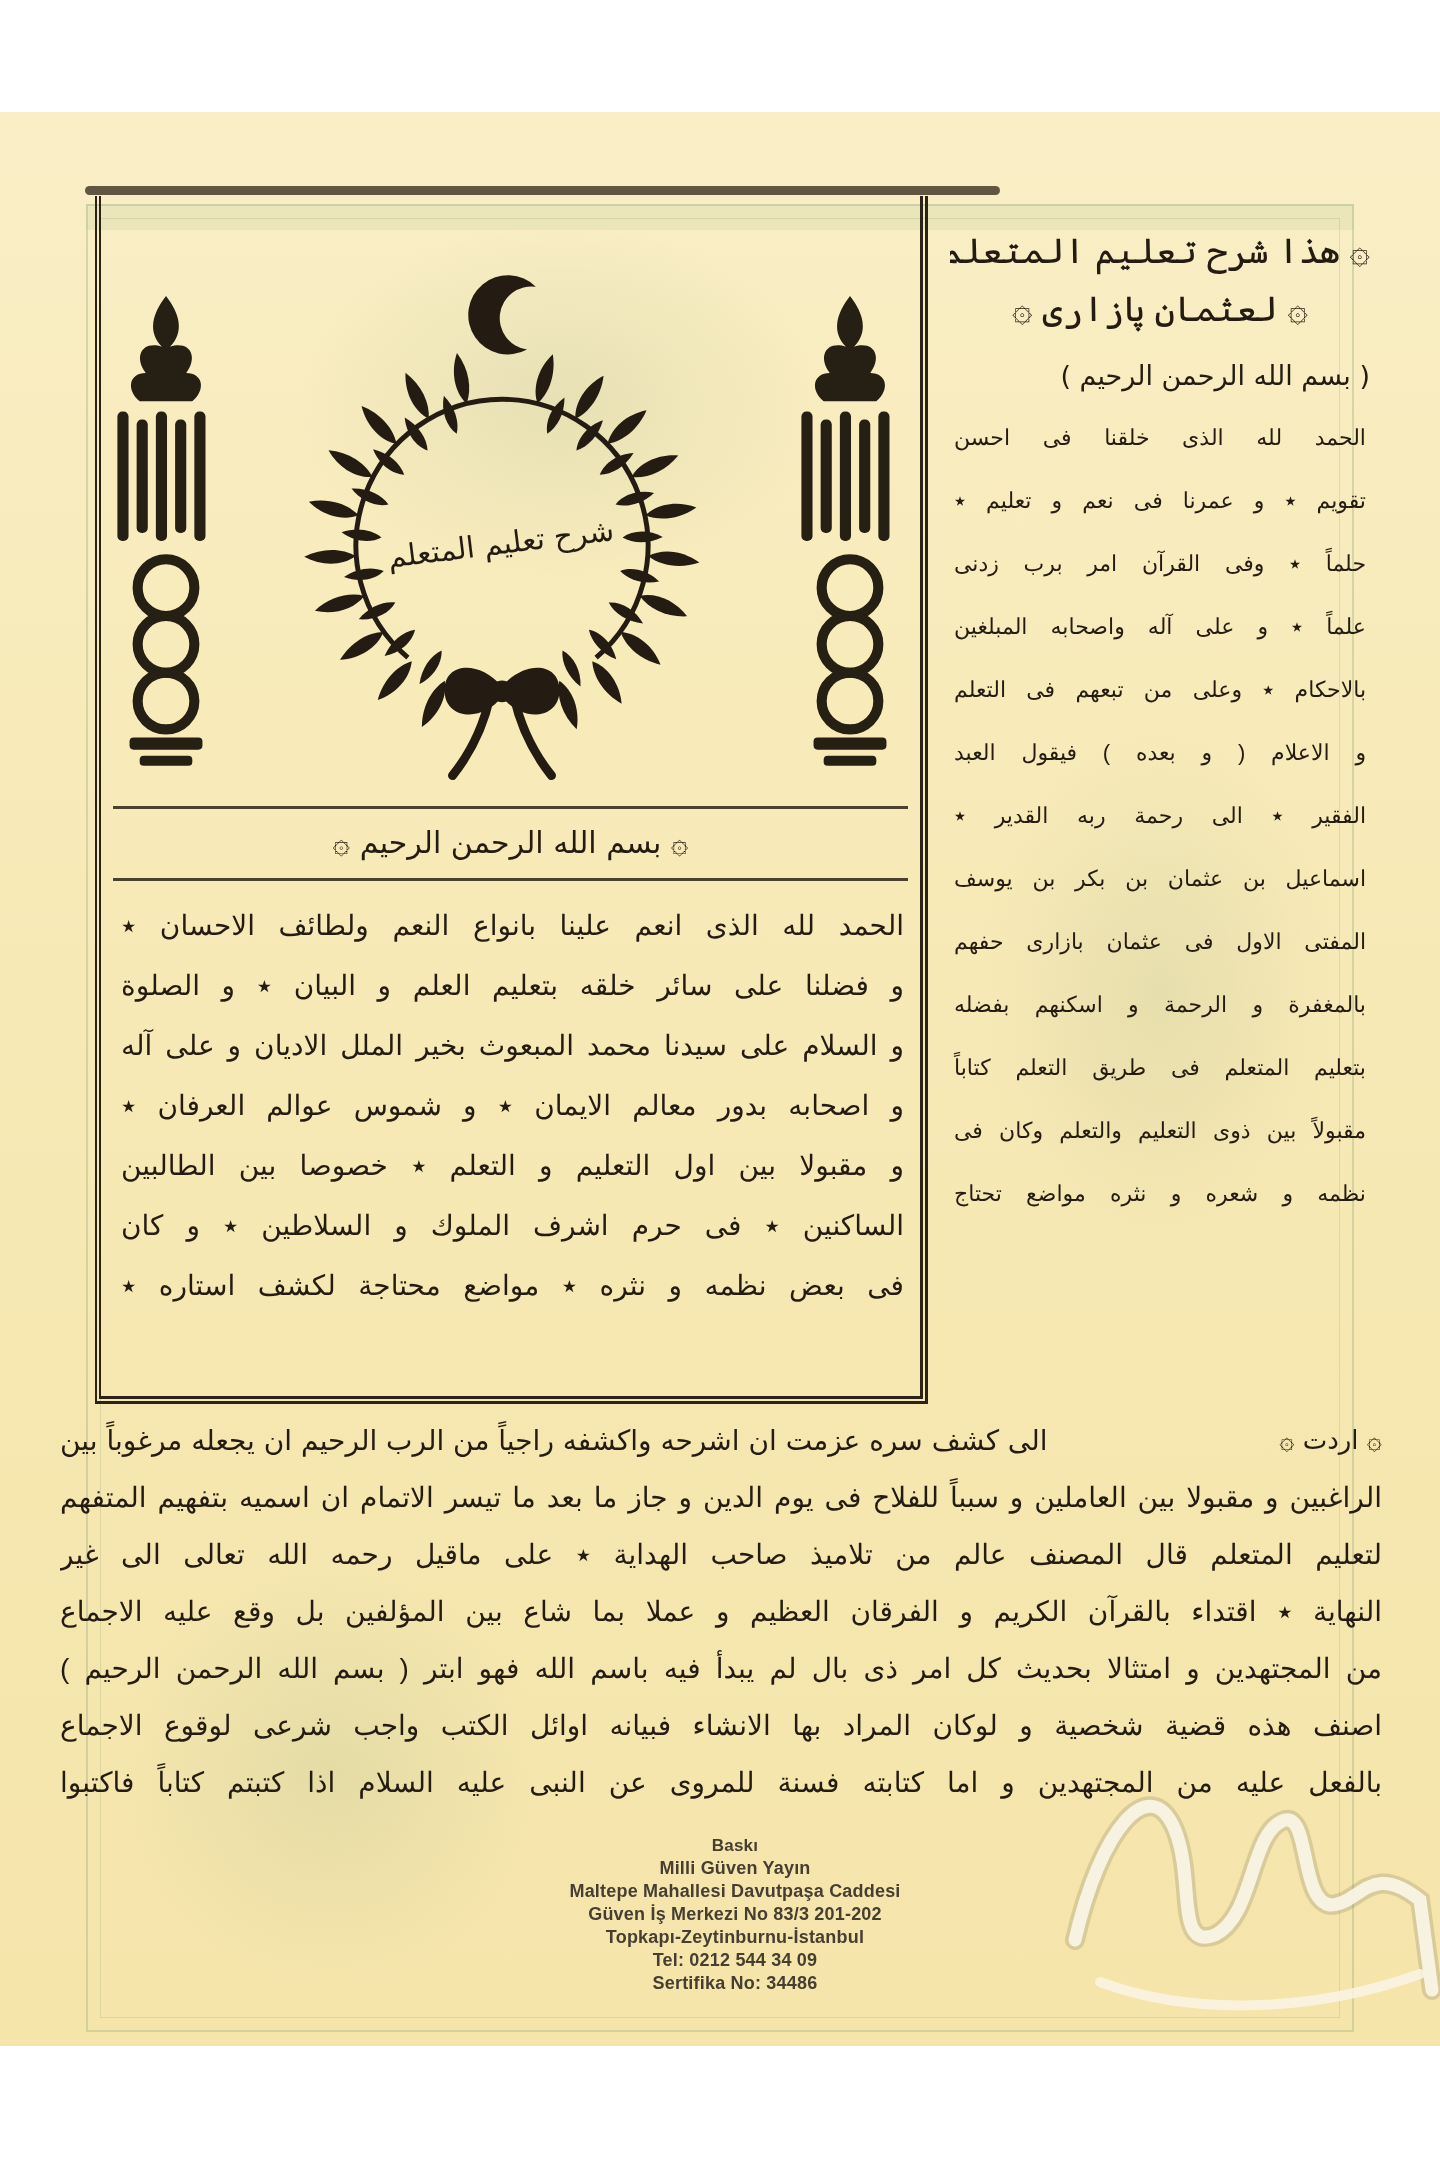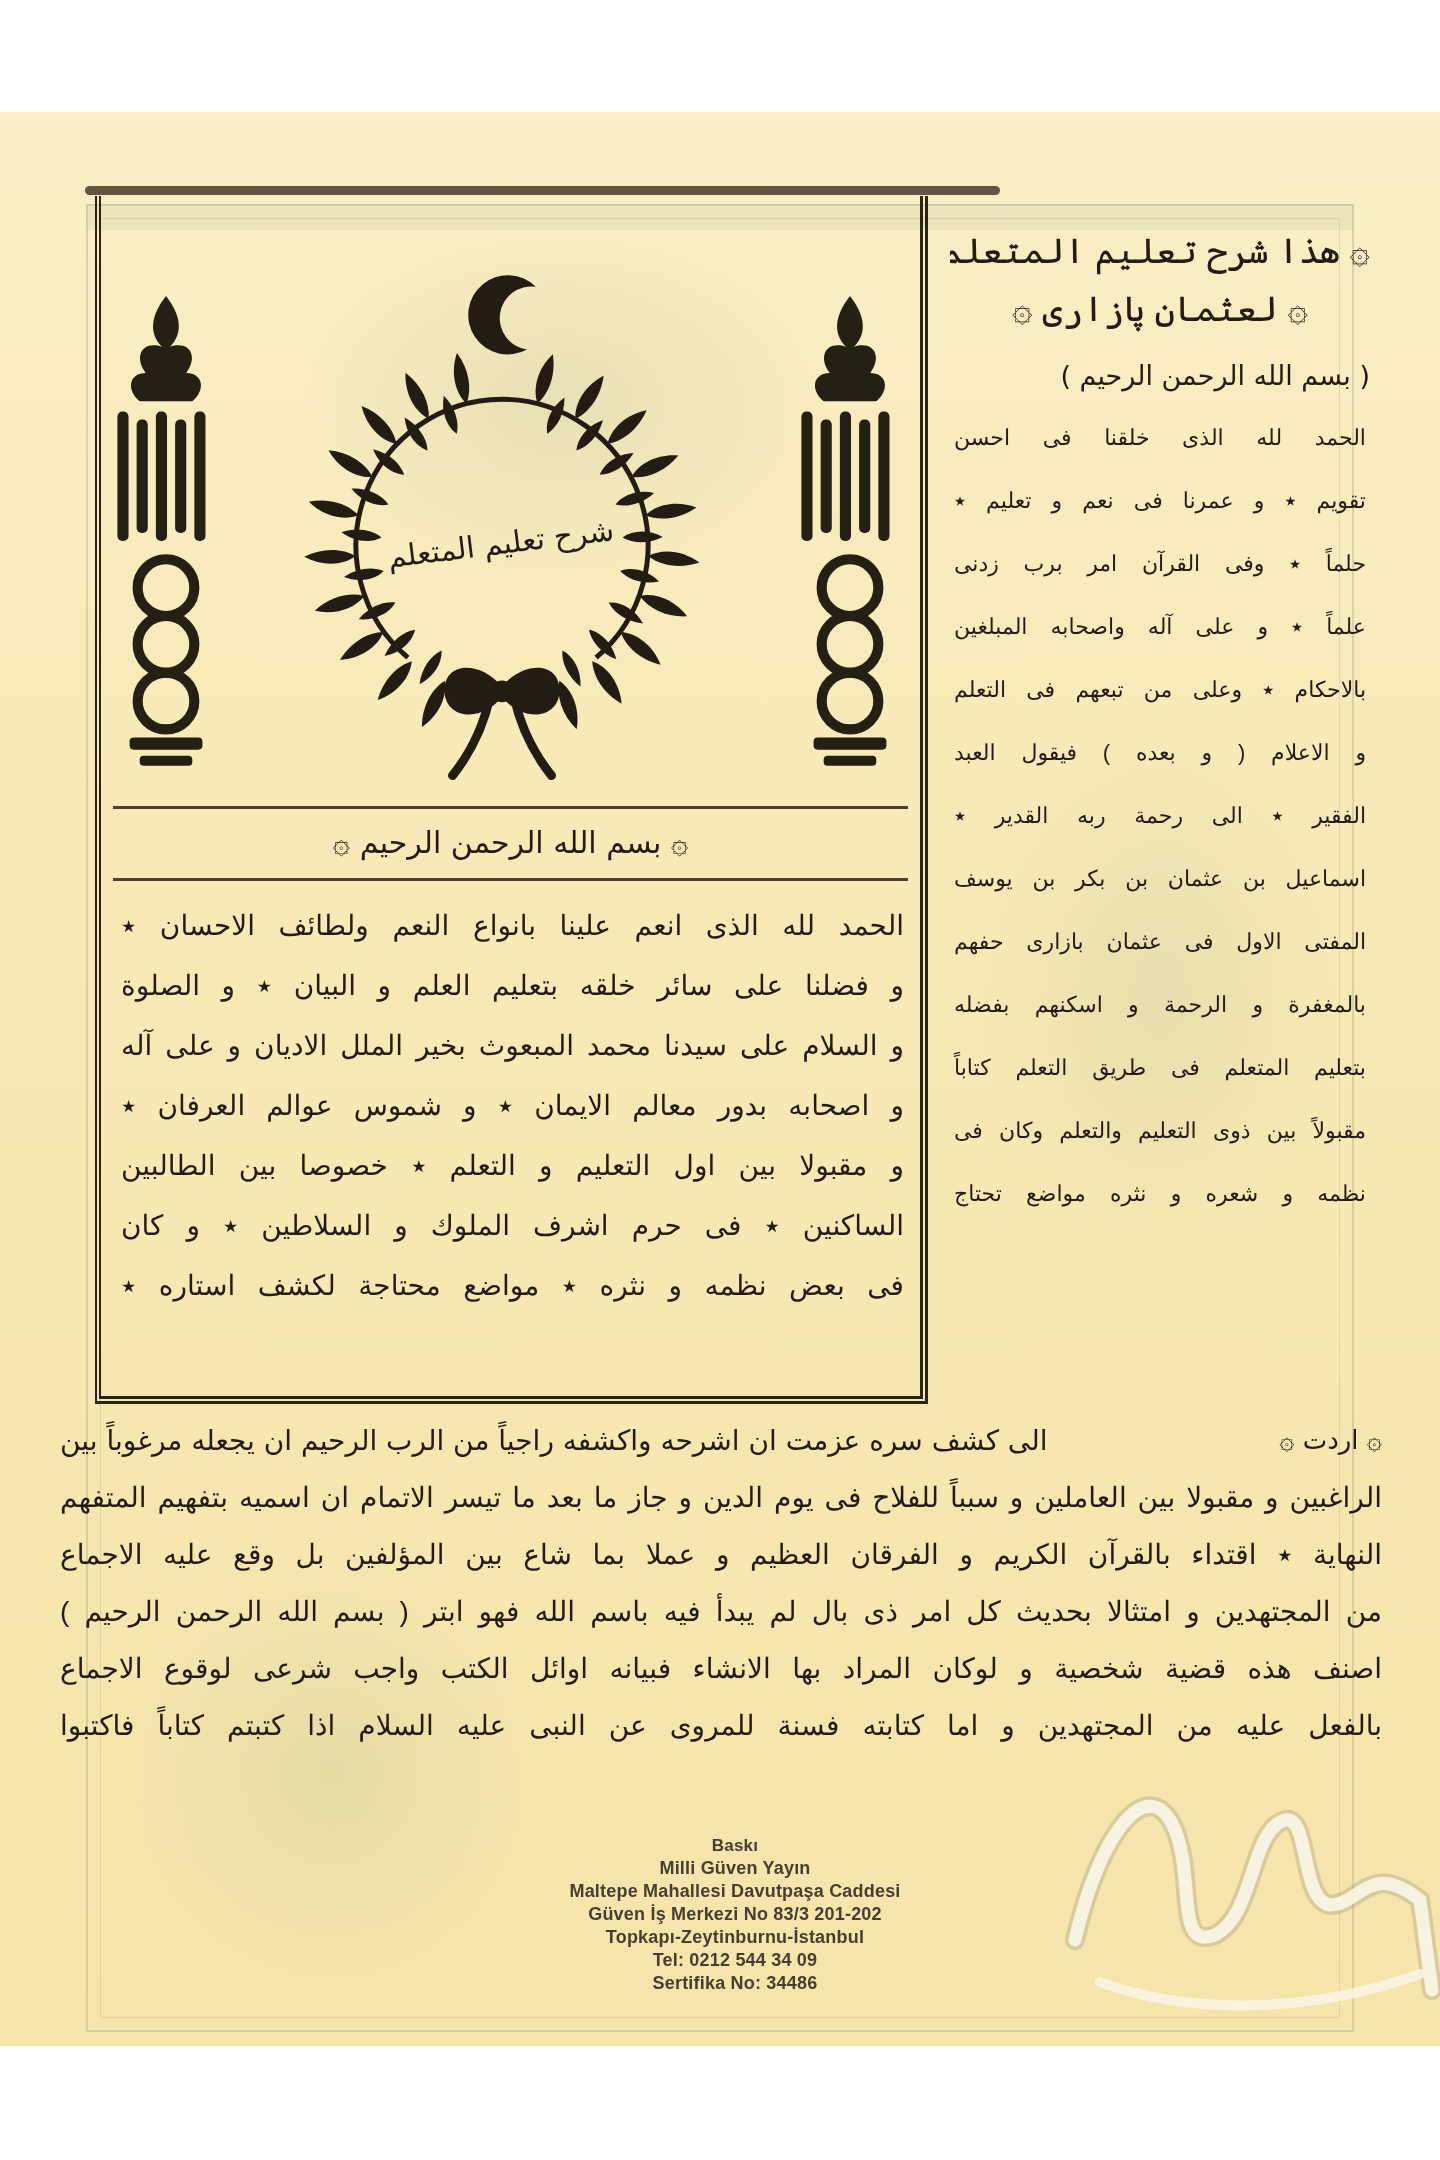--- a/index.html
+++ b/index.html
@@ -204,20 +204,21 @@
       <div class="aline">نظمه و شعره و نثره مواضع تحتاج</div>
     </div>
   </div>
 
   <div class="bottom-par">
     <div class="bp-first">
       <span class="catch">۞ اردت ۞</span>
       <span class="main">الى كشف سره عزمت ان اشرحه واكشفه راجياً من الرب الرحيم ان يجعله مرغوباً بين</span>
     </div>
     <div class="aline">الراغبين و مقبولا بين العاملين و سبباً للفلاح فى يوم الدين و جاز ما بعد ما تيسر الاتمام ان اسميه بتفهيم المتفهم</div>
+    <div class="aline">لتعليم المتعلم قال المصنف عالم من تلاميذ صاحب الهداية ٭ على ماقيل رحمه الله تعالى الى غير</div>
     <div class="aline">النهاية ٭ اقتداء بالقرآن الكريم و الفرقان العظيم و عملا بما شاع بين المؤلفين بل وقع عليه الاجماع</div>
     <div class="aline">من المجتهدين و امتثالا بحديث كل امر ذى بال لم يبدأ فيه باسم الله فهو ابتر ( بسم الله الرحمن الرحيم )</div>
     <div class="aline">اصنف هذه قضية شخصية و لوكان المراد بها الانشاء فبيانه اوائل الكتب واجب شرعى لوقوع الاجماع</div>
     <div class="aline">بالفعل عليه من المجتهدين و اما كتابته فسنة للمروى عن النبى عليه السلام اذا كتبتم كتاباً فاكتبوا</div>
   </div>
 
   <div class="imprint">
     <div class="lbl">Baskı</div>
     <div>Milli Güven Yayın</div>
     <div>Maltepe Mahallesi Davutpaşa Caddesi</div>

